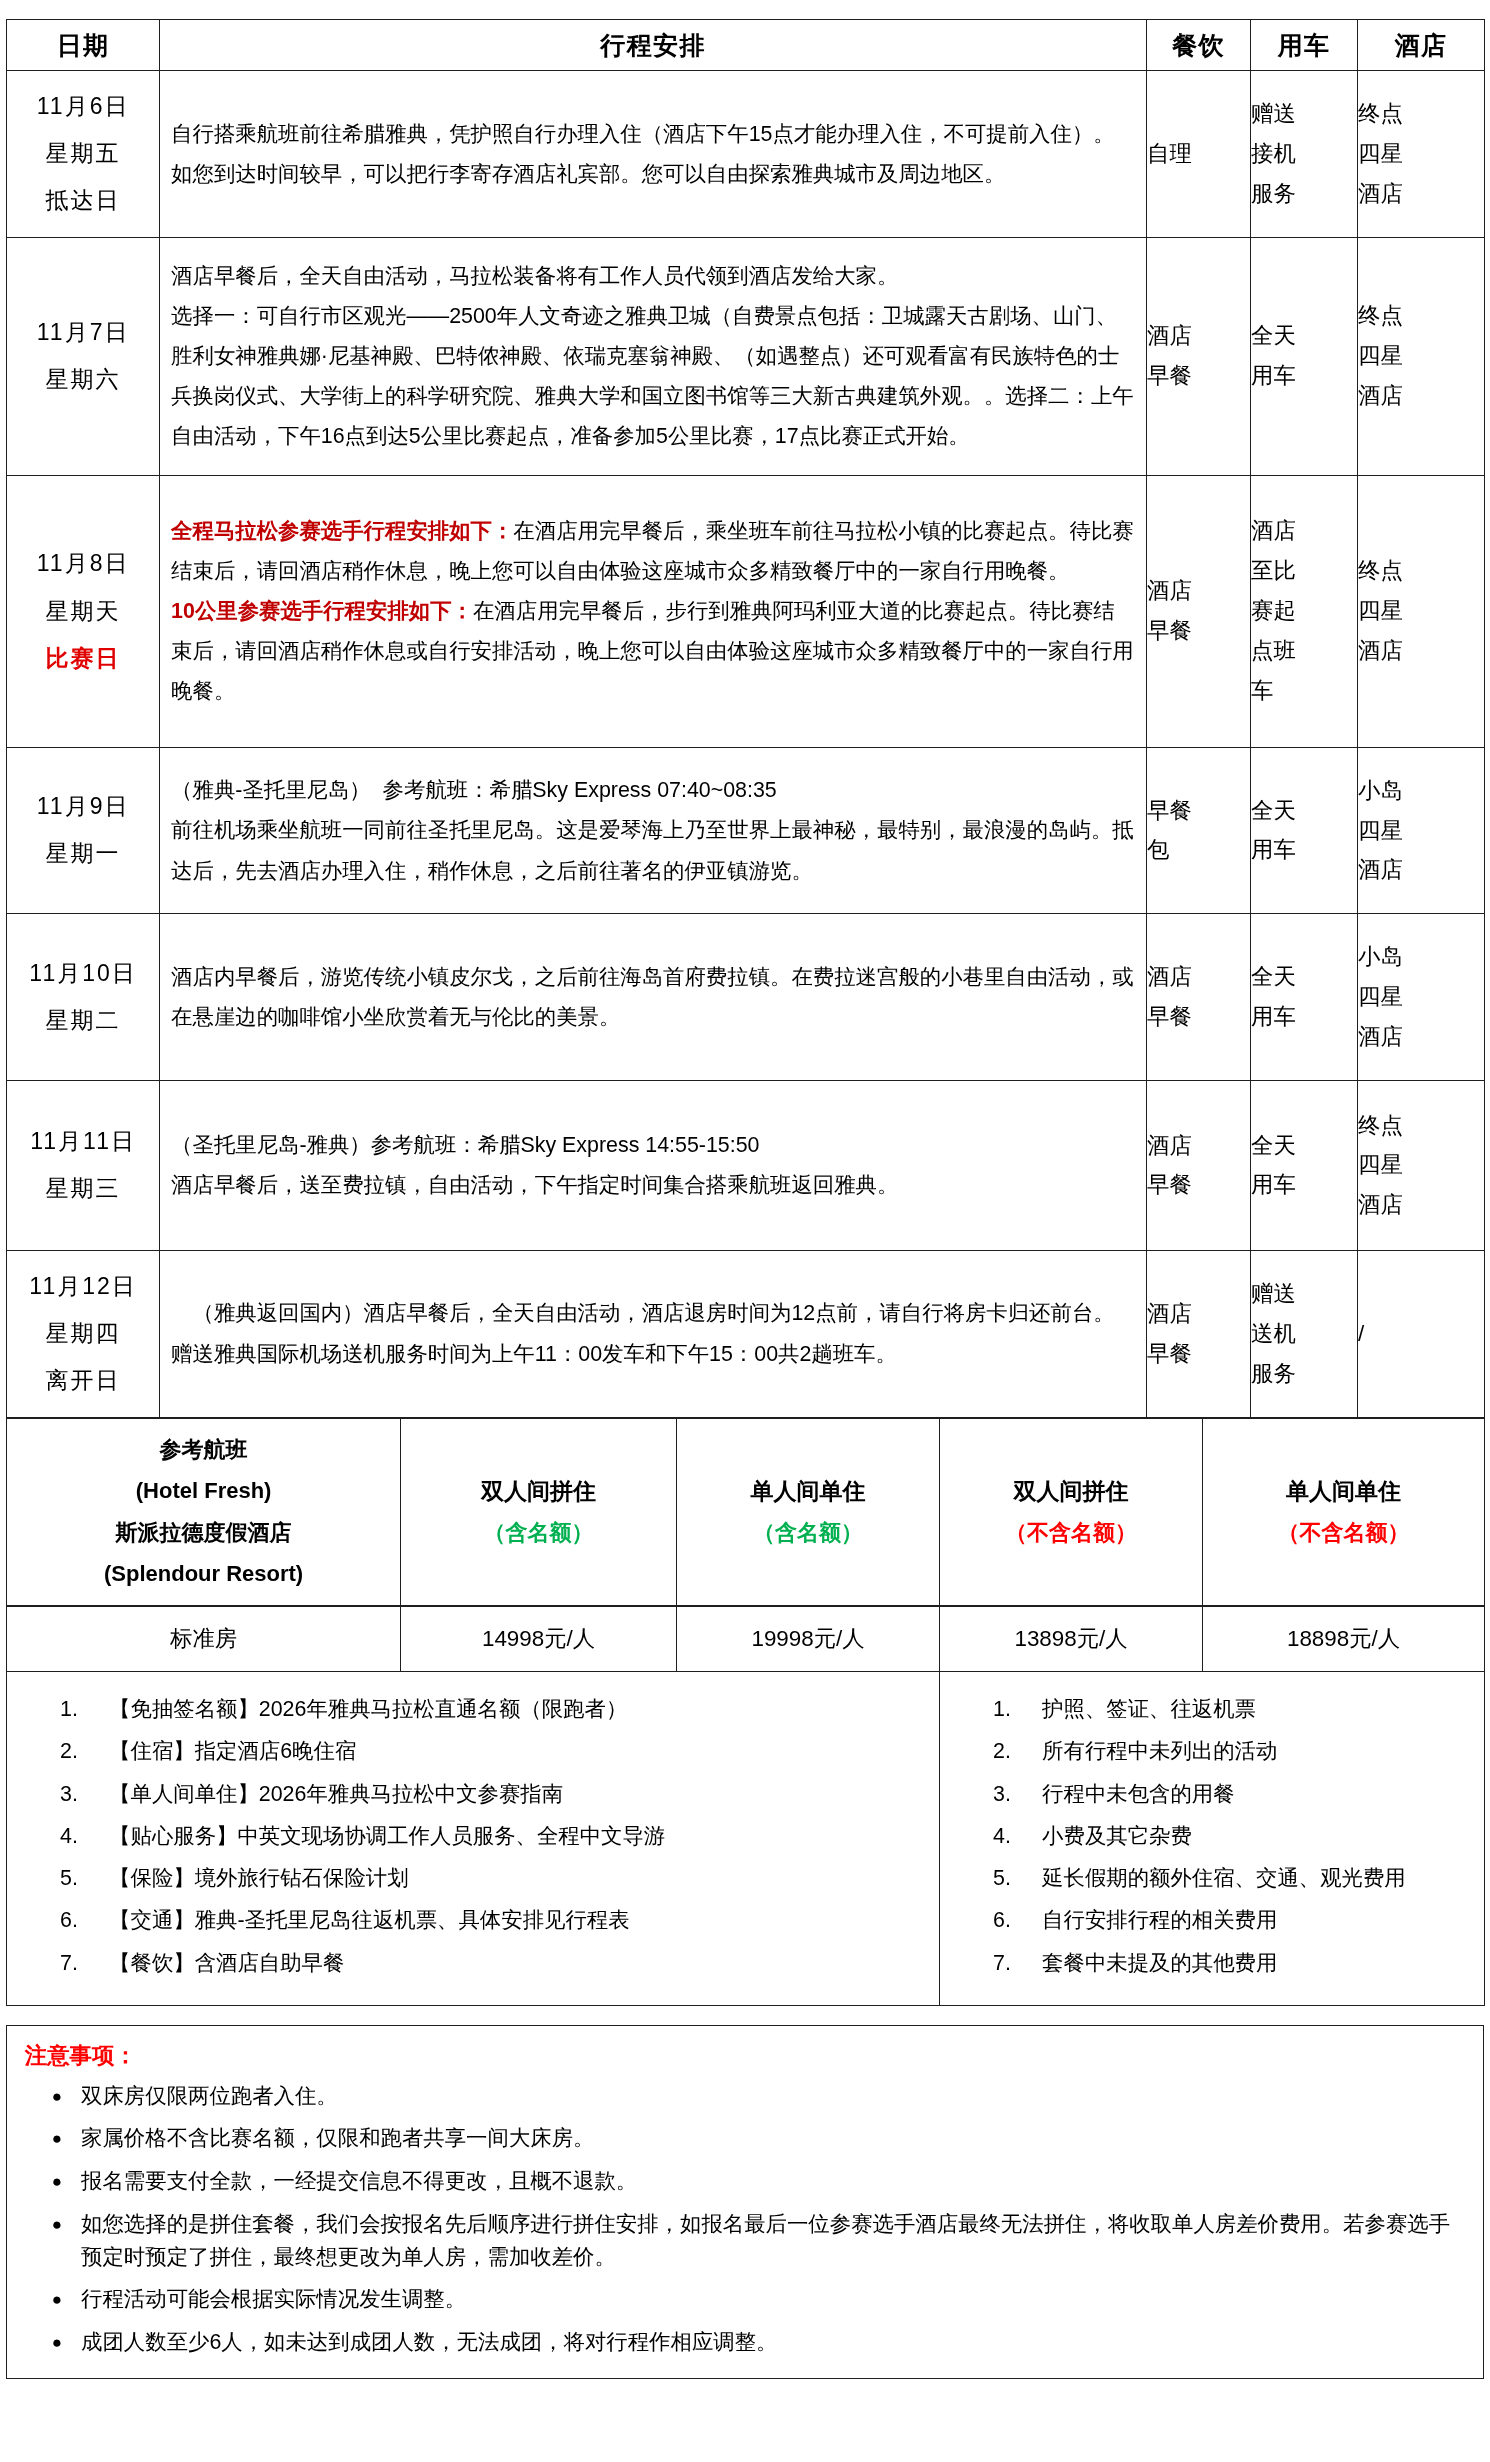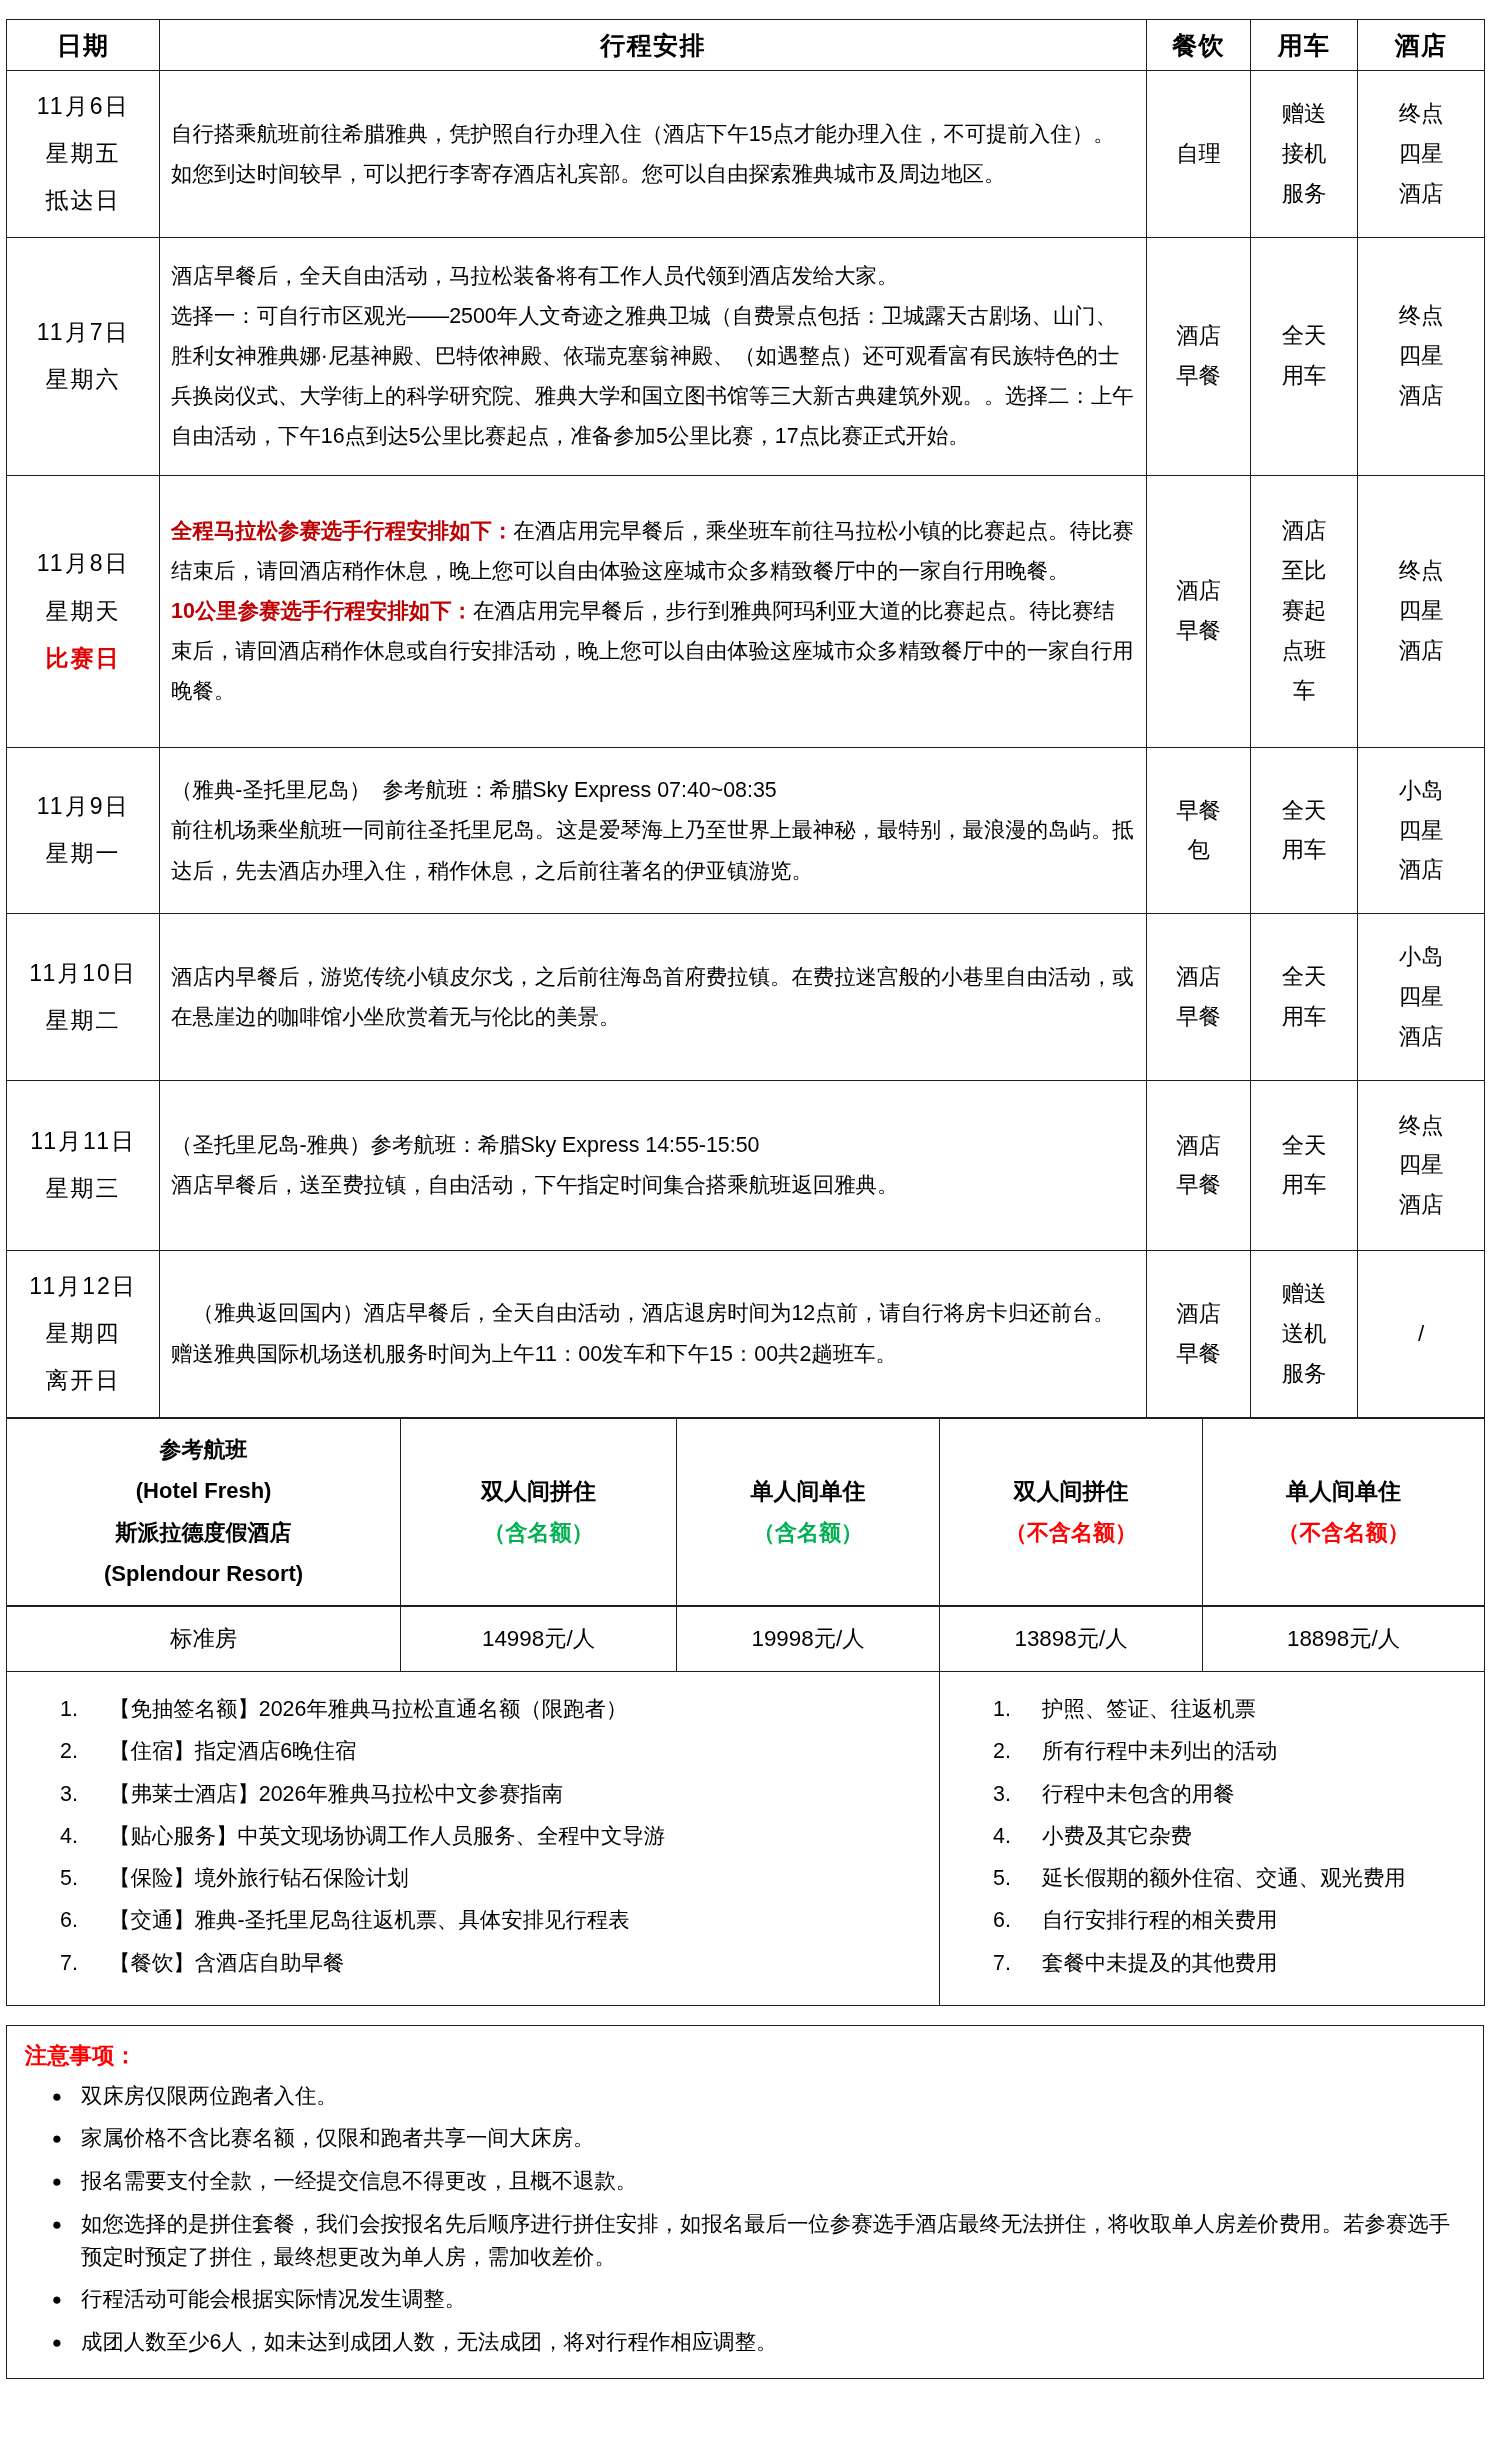--- a/index.html
+++ b/index.html
@@ -16,21 +16,21 @@
   .itin th{
     border:1.4px solid var(--border);font-size:25px;font-weight:bold;
     height:50px;text-align:center;letter-spacing:1.4px;padding:0;
   }
   .itin td{border:1.4px solid var(--border);vertical-align:middle;}
   td.datec{text-align:center;font-size:23px;line-height:2.05;letter-spacing:2px;padding:4.1px 0;}
   .race{color:var(--race-red);font-weight:bold;}
   td.planc{padding:6.8px 11px;font-size:21.4px;line-height:1.88;}
   .para{margin:0;white-space:pre-wrap;}
   .redtxt{color:var(--red-dark);font-weight:bold;}
-  td.sidec{text-align:center;font-size:22.4px;line-height:1.78;padding:23px 0;}
+  td.sidec{text-align:left;font-size:22.4px;line-height:1.78;padding:23px 0;}
   .sidec .wrapn{display:inline-block;max-width:54px;}
   .sec-title{
     text-align:center;font-size:25px;font-weight:bold;margin:31px 0 20.4px;
     letter-spacing:0.7px;
   }
   .price td{border:1.4px solid var(--border);text-align:center;vertical-align:middle;}
   .price tr.hdr{height:144px;}
   .price tr.hdr td{border-bottom:2px solid var(--border);}
   .hotelcell{font-weight:bold;font-size:22px;line-height:1.7;padding:8.1px 0;}
   .hotelcell div{margin:4.1px 0;}
@@ -216,21 +216,21 @@
             <div class="numitem">
               <span class="num">1.</span>
               <span class="itx">【免抽签名额】2026年雅典马拉松直通名额（限跑者）</span>
             </div>
             <div class="numitem">
               <span class="num">2.</span>
               <span class="itx">【住宿】指定酒店6晚住宿</span>
             </div>
             <div class="numitem">
               <span class="num">3.</span>
-              <span class="itx">【弗莱士酒店】2026年雅典马拉松中文参赛指南</span>
+              <span class="itx">【单人间单住】2026年雅典马拉松中文参赛指南</span>
             </div>
             <div class="numitem">
               <span class="num">4.</span>
               <span class="itx">【贴心服务】中英文现场协调工作人员服务、全程中文导游</span>
             </div>
             <div class="numitem">
               <span class="num">5.</span>
               <span class="itx">【保险】境外旅行钻石保险计划</span>
             </div>
             <div class="numitem">

